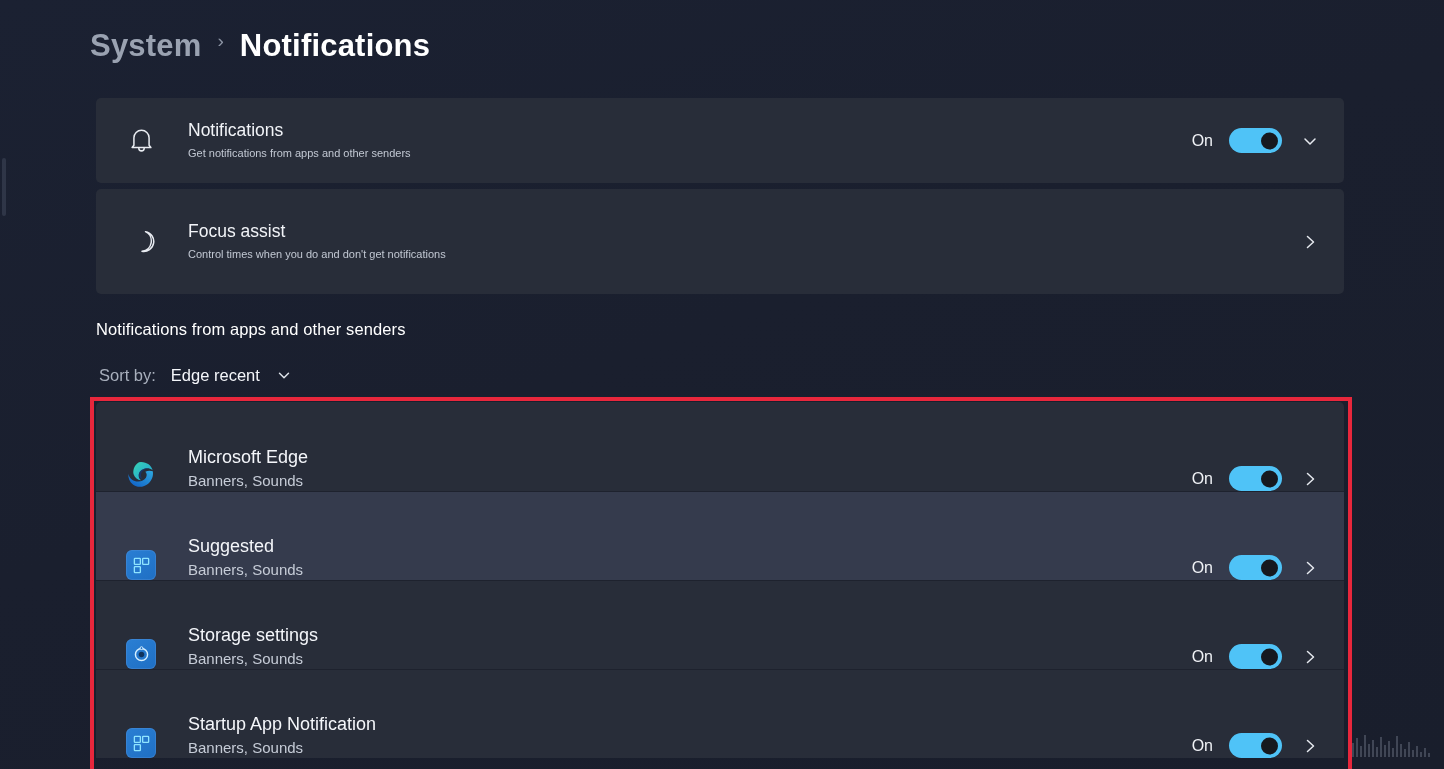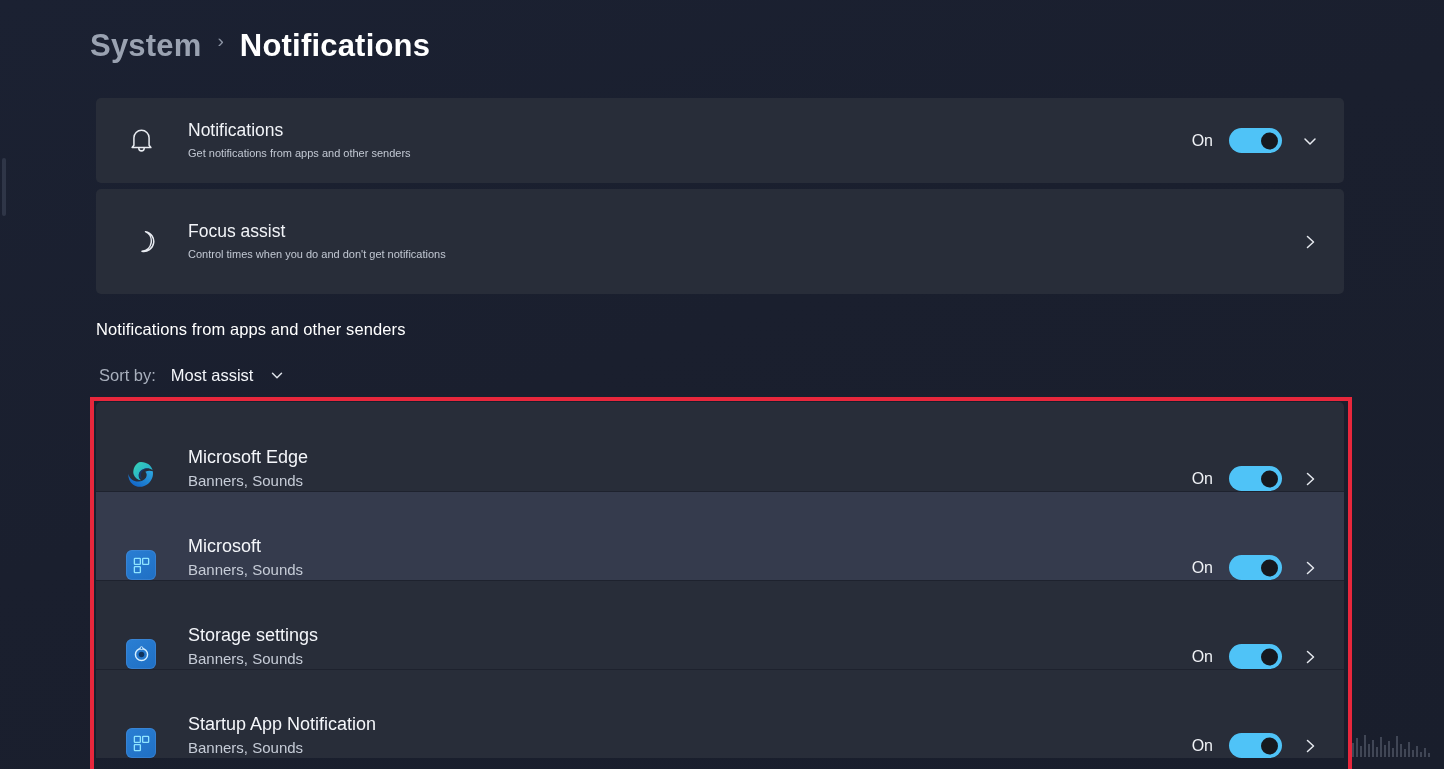--- a/index.html
+++ b/index.html
@@ -223,21 +223,21 @@
           </svg>
         </span>
       </div>
     </div>
   </div>
 
   <div class="section-head">Notifications from apps and other senders</div>
 
   <div class="sortrow">
     <span class="sort-label">Sort by:</span>
-    <span class="sort-value">Most assist</span>
+    <span class="sort-value">Edge recent</span>
     <span class="sort-chev">
       <svg width="18" height="18" viewBox="0 0 20 20" fill="none" stroke="currentColor" stroke-width="1.6" stroke-linecap="round" stroke-linejoin="round">
         <path d="M5 8l5 5 5-5"></path>
       </svg>
     </span>
   </div>
 
   <div class="applist">
 
     <div class="approw">
@@ -279,21 +279,21 @@
       <div class="app-ico">
         <div class="tile">
           <svg width="19" height="19" viewBox="0 0 20 20" fill="none" stroke="#8fe4ff" stroke-width="1.4" stroke-linejoin="round">
             <rect x="2.5" y="2.5" width="6.3" height="6.3" rx=".7"></rect>
             <rect x="11.2" y="2.5" width="6.3" height="6.3" rx=".7"></rect>
             <rect x="2.5" y="11.2" width="6.3" height="6.3" rx=".7"></rect>
           </svg>
         </div>
       </div>
       <div class="app-txt">
-        <div class="app-title">Microsoft</div>
+        <div class="app-title">Suggested</div>
         <div class="app-sub">Banners, Sounds</div>
       </div>
       <div class="app-right">
         <span class="on-label">On</span>
         <div class="toggle">
           <span class="knob"></span>
         </div>
         <span class="chev">
           <svg width="20" height="20" viewBox="0 0 20 20" fill="none" stroke="currentColor" stroke-width="1.5" stroke-linecap="round" stroke-linejoin="round">
             <path d="M7.5 4.5l6 5.5-6 5.5"></path>

